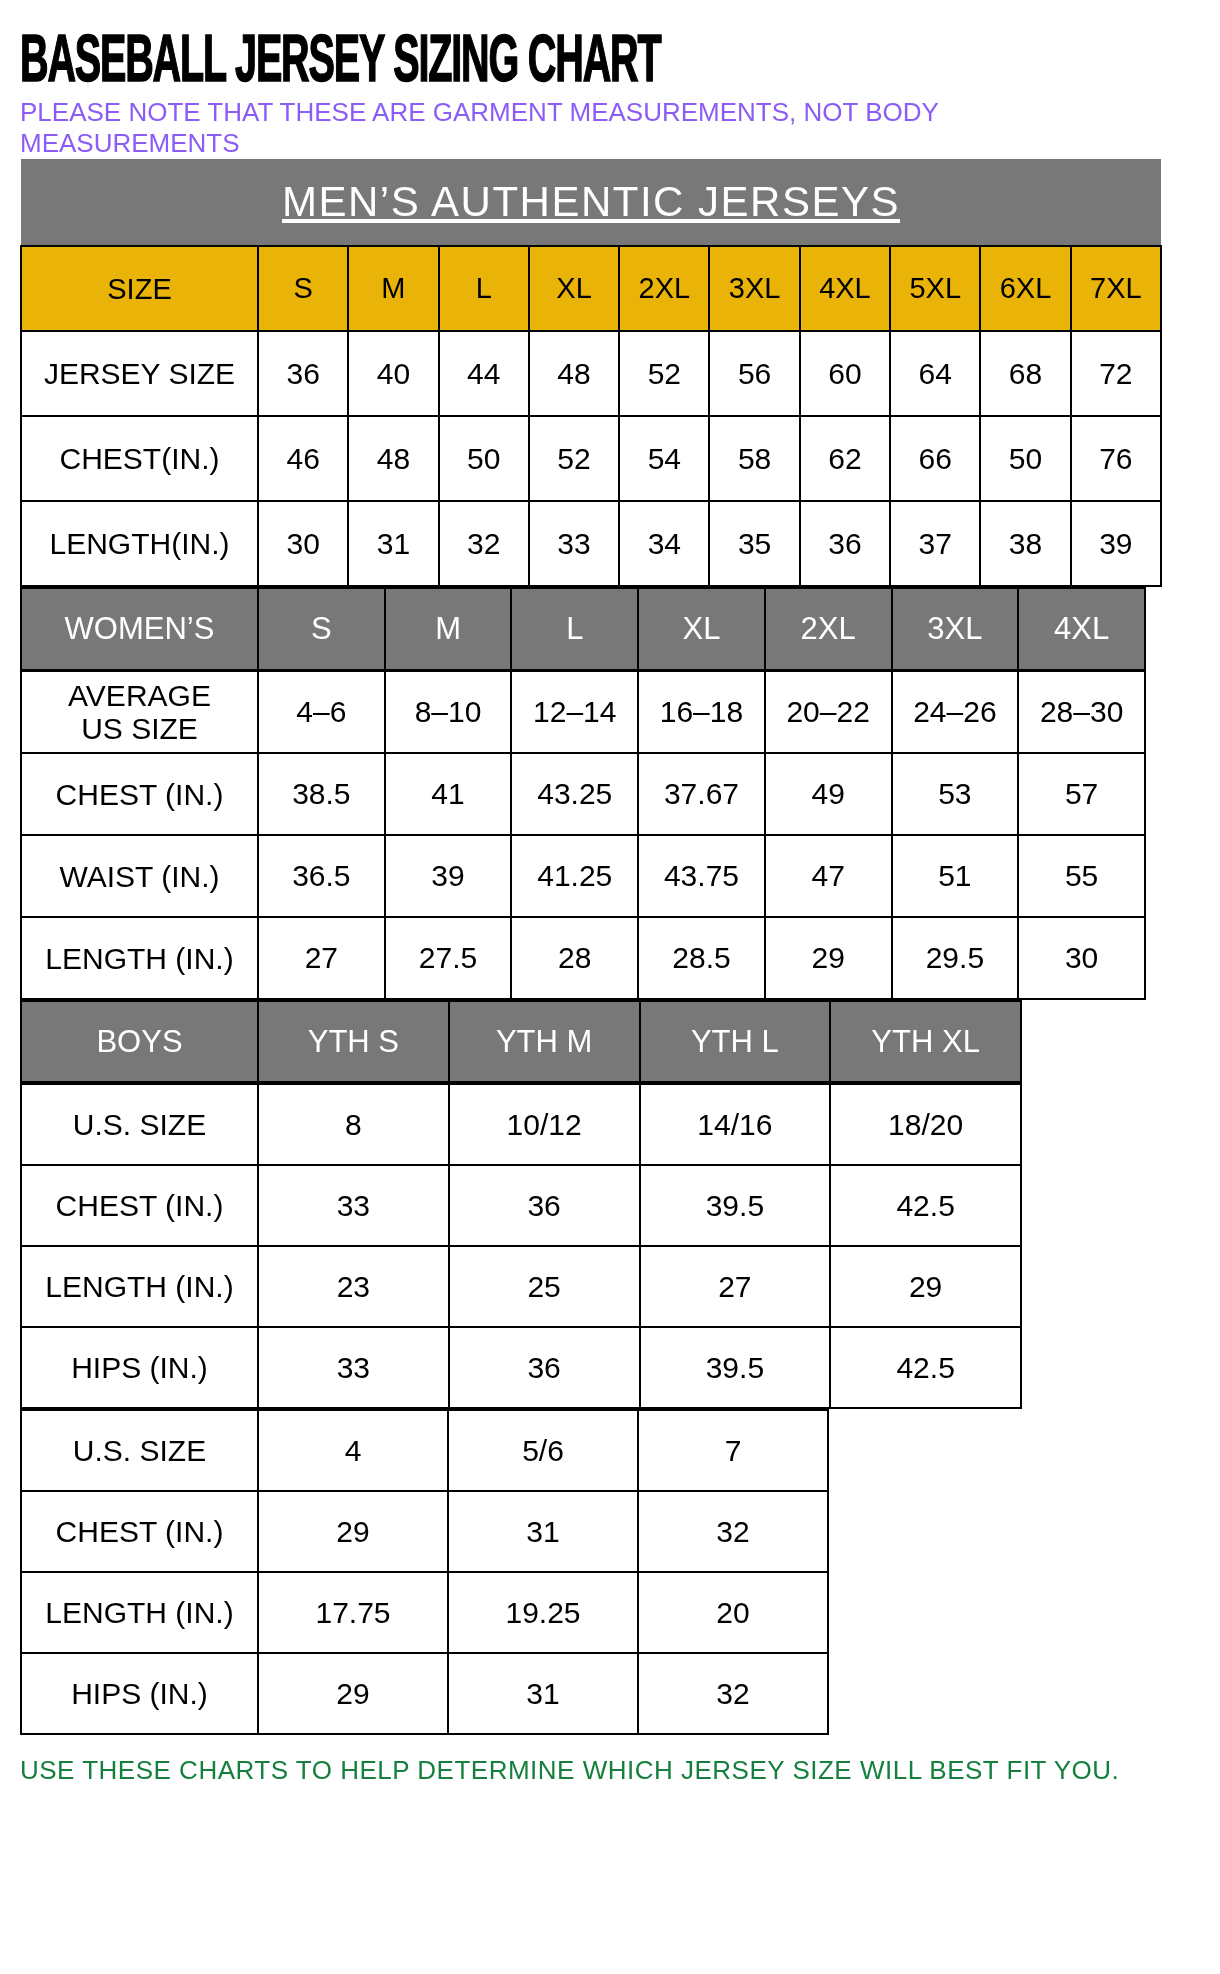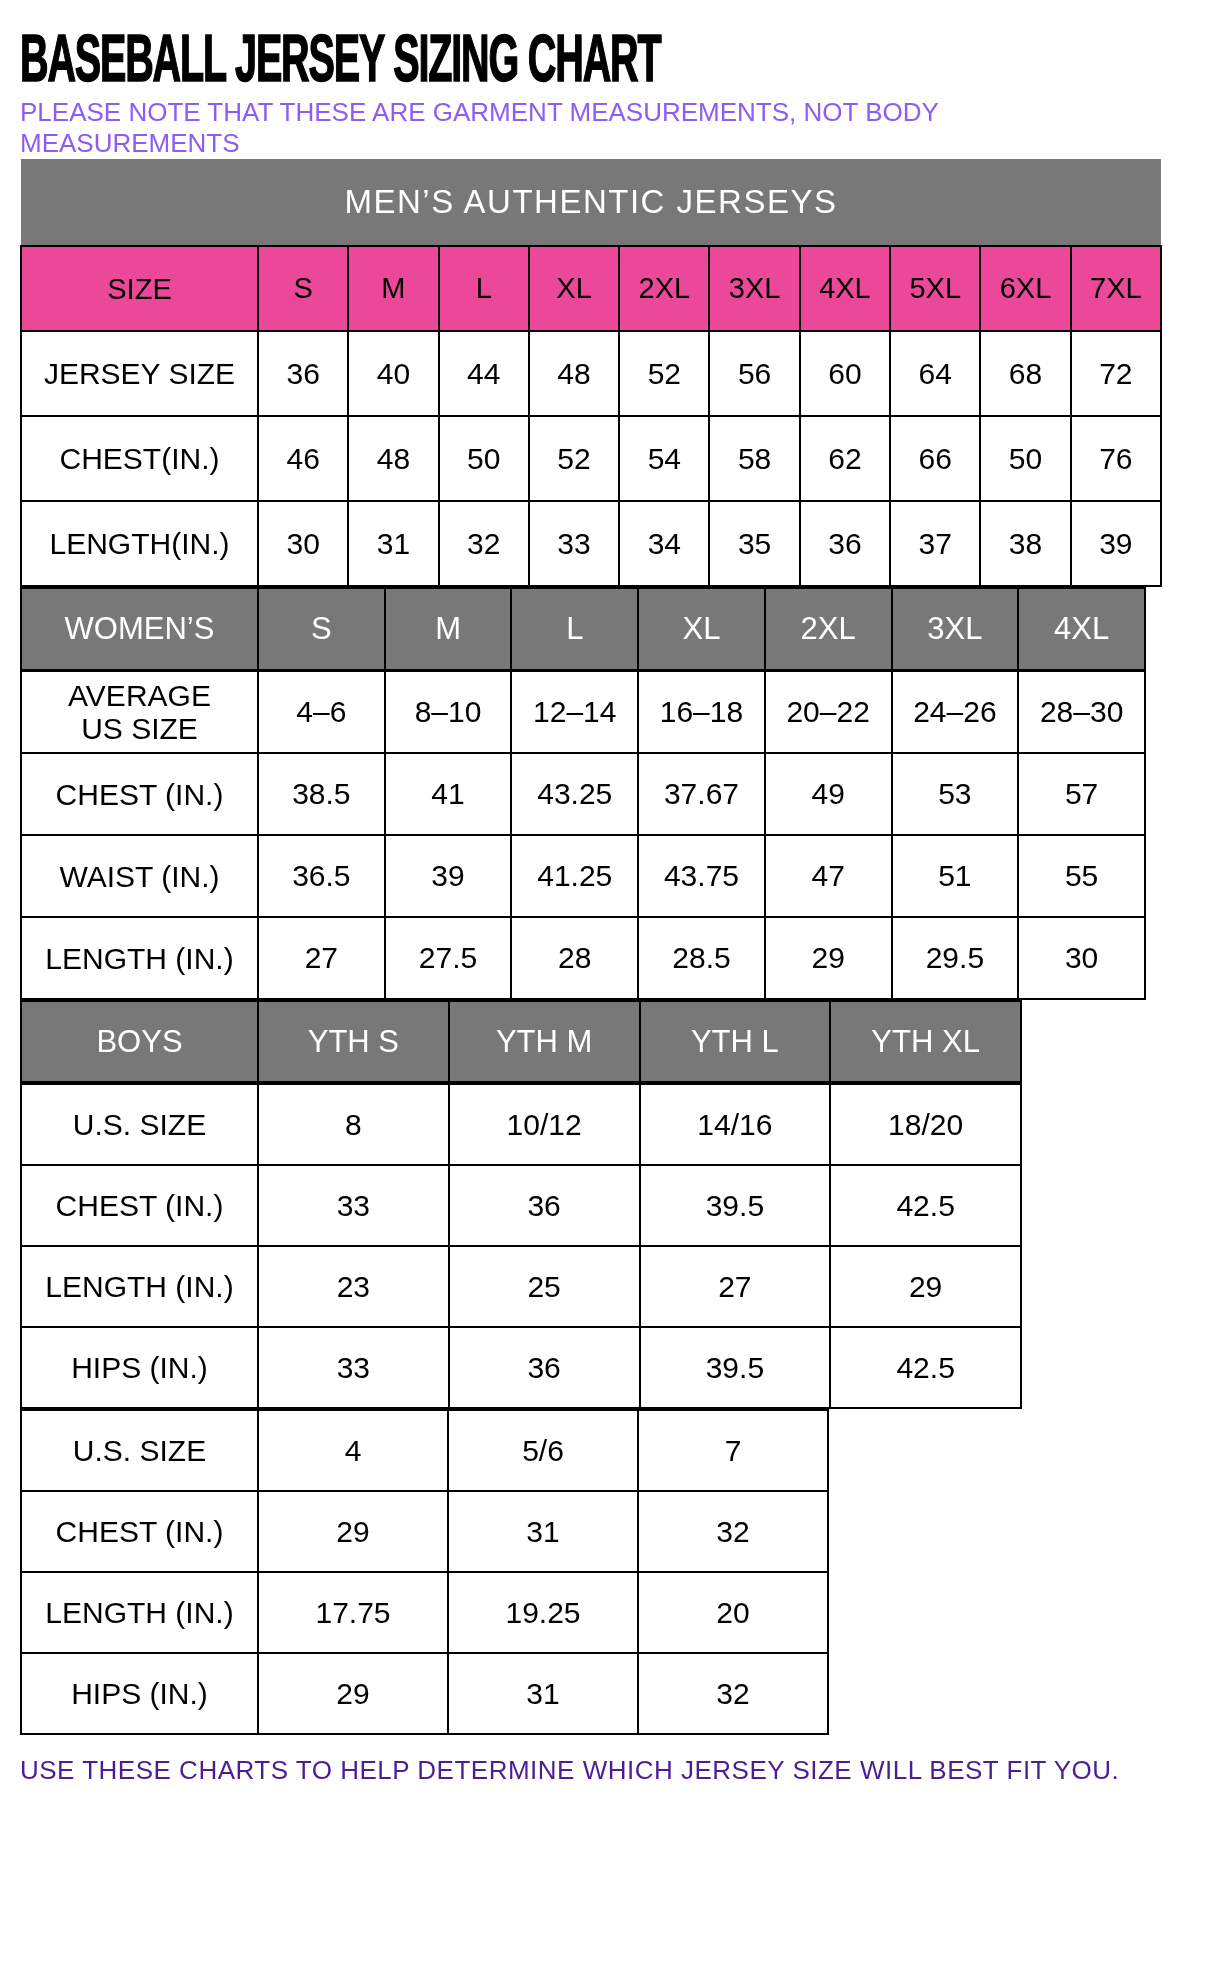--- a/index.html
+++ b/index.html
@@ -65,24 +65,25 @@
     white-space: pre-line;
     line-height: 1.12;
   }
 
   
   .tbl-mens { width: 1142px; margin-top: 40px; }
   .tbl-mens td { height: 83px; }
   .tbl-mens td.banner-cell {
     height: 86px;
     border: 0;
-    font-size: 33px;
+    font-size: 42px;
     letter-spacing: 1.5px;
-  }
-  .tbl-mens .hdr-cell { background: #ec4899; color: #000000; font-size: 29px; }
+    text-decoration: underline;
+  }
+  .tbl-mens .hdr-cell { background: #eab308; color: #000000; font-size: 29px; }
 
   
   .banner-cell, .gray-head .hdr-cell {
     background: var(--hdr-gray, #787878);
     color: #ffffff;
   }
   .gray-head .hdr-cell { font-size: 31px; }
 
   .tbl-womens { width: 1126px; margin-top: 40px; }
   .tbl-womens td { height: 80px; }
@@ -320,15 +321,15 @@
         </tr>
         <tr>
           <td class="label-cell">HIPS (IN.)</td>
           <td class="data-cell">29</td>
           <td class="data-cell">31</td>
           <td class="data-cell">32</td>
         </tr>
       </tbody>
     </table>
 
-  <div class="footer-note red-note-color" style="color: #4c1d95;">USE THESE CHARTS TO HELP DETERMINE WHICH JERSEY SIZE WILL BEST FIT YOU.</div>
+  <div class="footer-note red-note-color" style="color: #15803d;">USE THESE CHARTS TO HELP DETERMINE WHICH JERSEY SIZE WILL BEST FIT YOU.</div>
 
 </div>
 
 </body></html>

